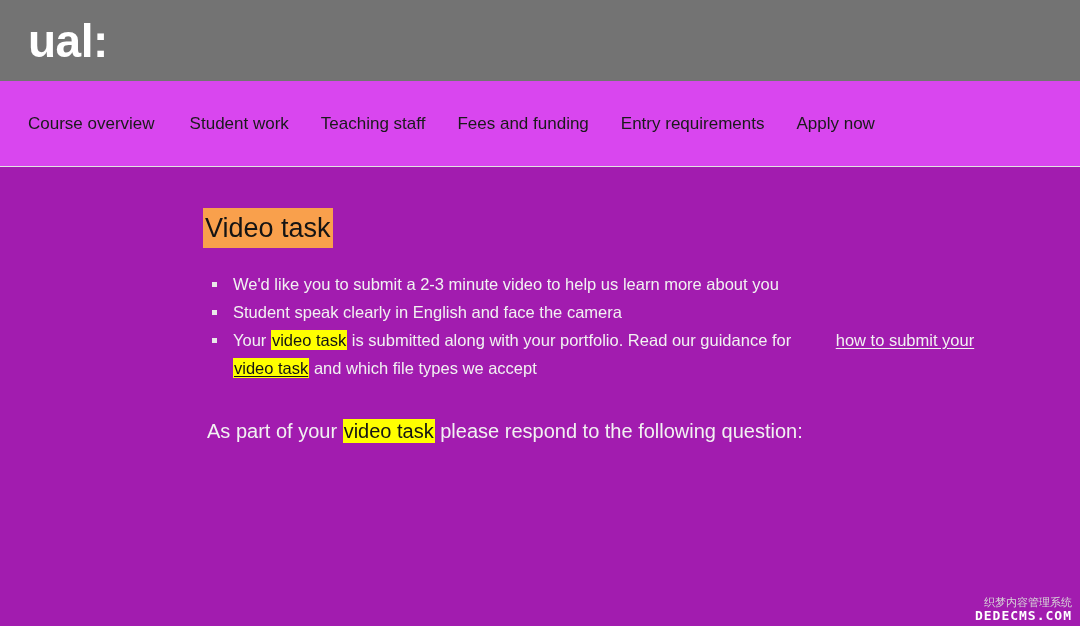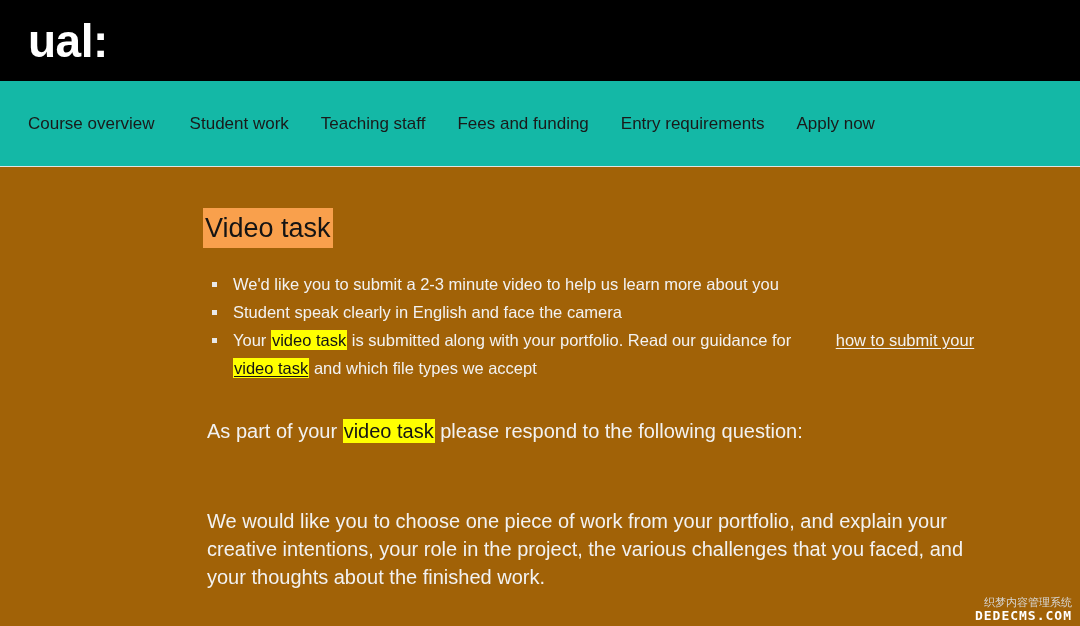--- a/index.html
+++ b/index.html
@@ -12,39 +12,39 @@
     height: 626px;
     background: #161616;
     font-family: "Liberation Sans", sans-serif;
     overflow: hidden;
     position: relative;
   }
 
   
   .header {
     height: 81px;
-    background: #000000;
+    background: #737373;
     display: flex;
     align-items: center;
     padding: 0 0 0 28px;
     box-sizing: border-box;
   }
   .logo {
     color: #ffffff;
     font-size: 46px;
     font-weight: 700;
     letter-spacing: -0.5px;
     line-height: 1;
     user-select: none;
   }
 
   
   .navbar {
     height: 86px;
-    background: #14b8a6;
+    background: #d946ef;
     display: flex;
     align-items: center;
     box-sizing: border-box;
     padding-left: 28px;
     border-bottom: 1px solid #e3e3e3;
   }
   .nav-item {
     color: #1a1a1a;
     font-size: 17px;
     line-height: 1;
@@ -54,21 +54,21 @@
     display: block;
   }
   .nav-spacer-1 { width: 35px; }
   .nav-spacer-2 { width: 32px; }
   .nav-spacer-3 { width: 32px; }
   .nav-spacer-4 { width: 32px; }
   .nav-spacer-5 { width: 32px; }
 
   
   .content {
-    background: #a16207;
+    background: #a21caf;
     padding: 0;
     position: relative;
     height: 459px;
     box-sizing: border-box;
   }
   .inner {
     padding-left: 203px;
     padding-right: 60px;
   }
 
@@ -202,21 +202,20 @@
       <li>
         <span>Student speak clearly in English and face the camera</span>
       </li>
       <li>
         <span>Your </span><mark class="hl-yellow">video task</mark><span> is submitted along with your portfolio. Read our guidance for </span><a class="inline-link" href="#"><span>how to submit your</span> <mark class="hl-yellow">video task</mark></a><span> and which file types we accept</span>
       </li>
     </ul>
 
     <p class="para para-question"><span>As part of your </span><mark class="hl-yellow">video task</mark><span> please respond to the following question:</span></p>
 
-    <p class="para para-body">We would like you to choose one piece of work from your portfolio, and explain your creative intentions, your role in the project, the various challenges that you faced, and your thoughts about the finished work.</p>
 
   </div>
 
   <div class="watermark">
     <span class="wm-cn">织梦内容管理系统</span>
     <span class="wm-en">DEDECMS.COM</span>
   </div>
 </main>
 
 </body></html>

